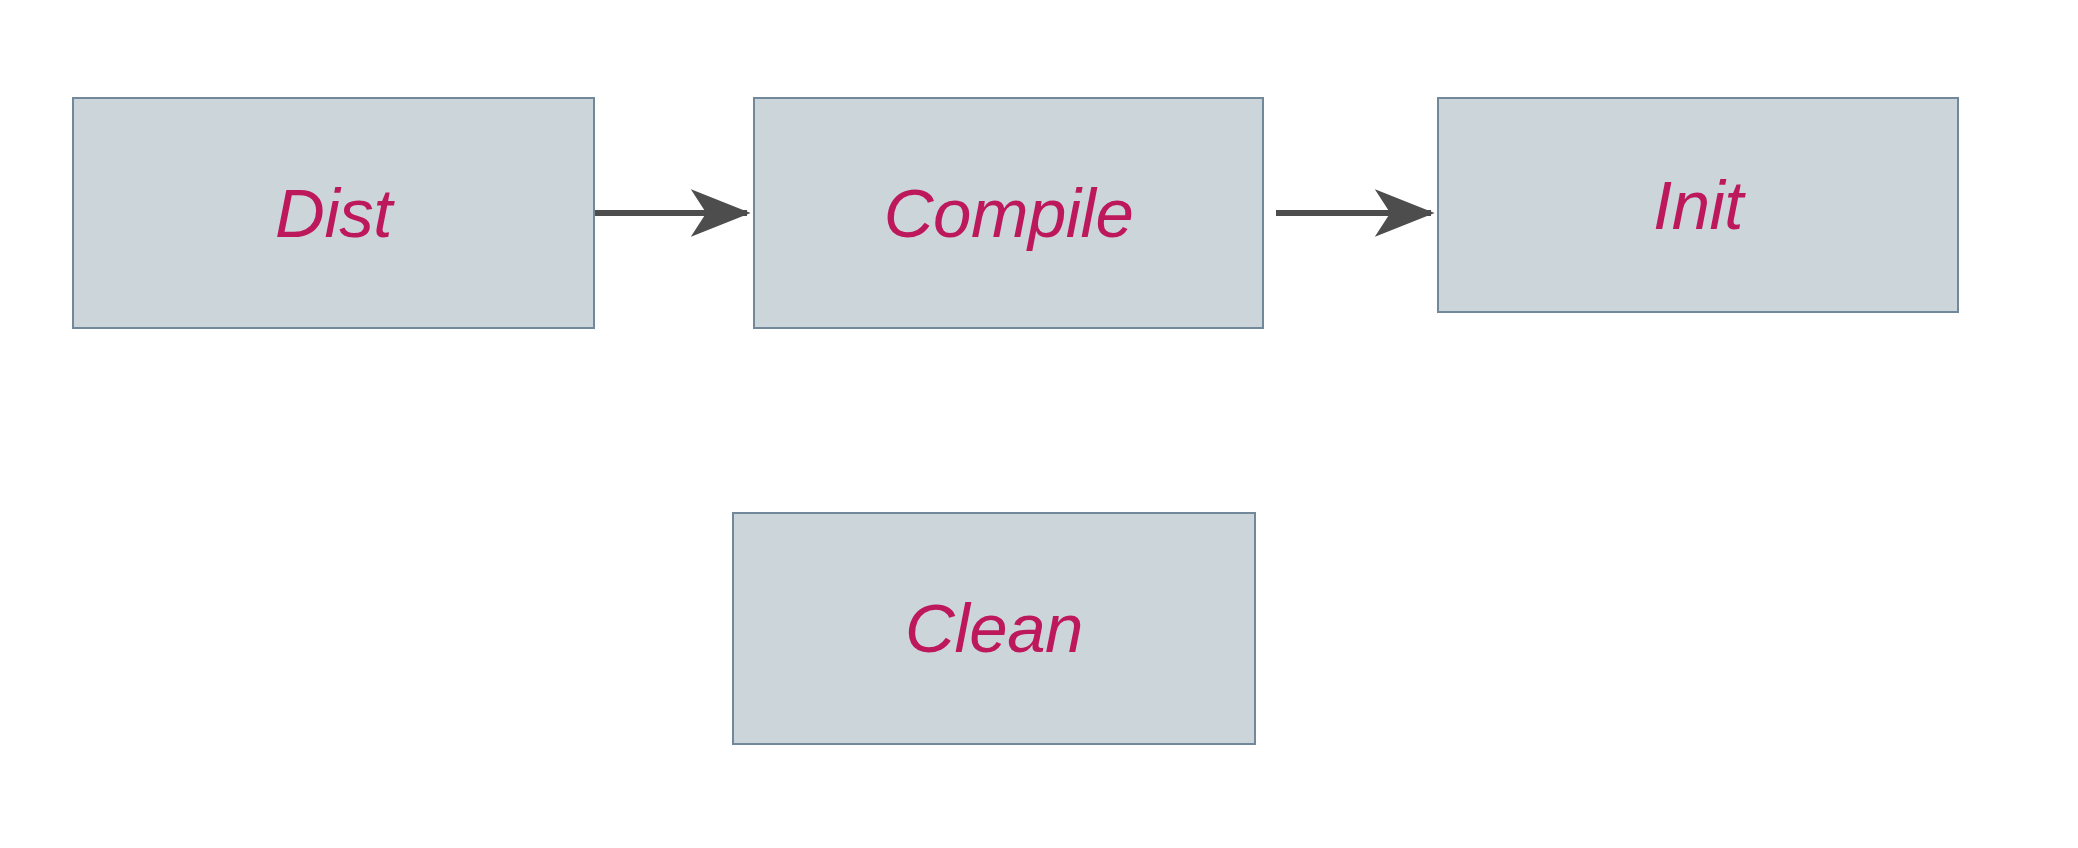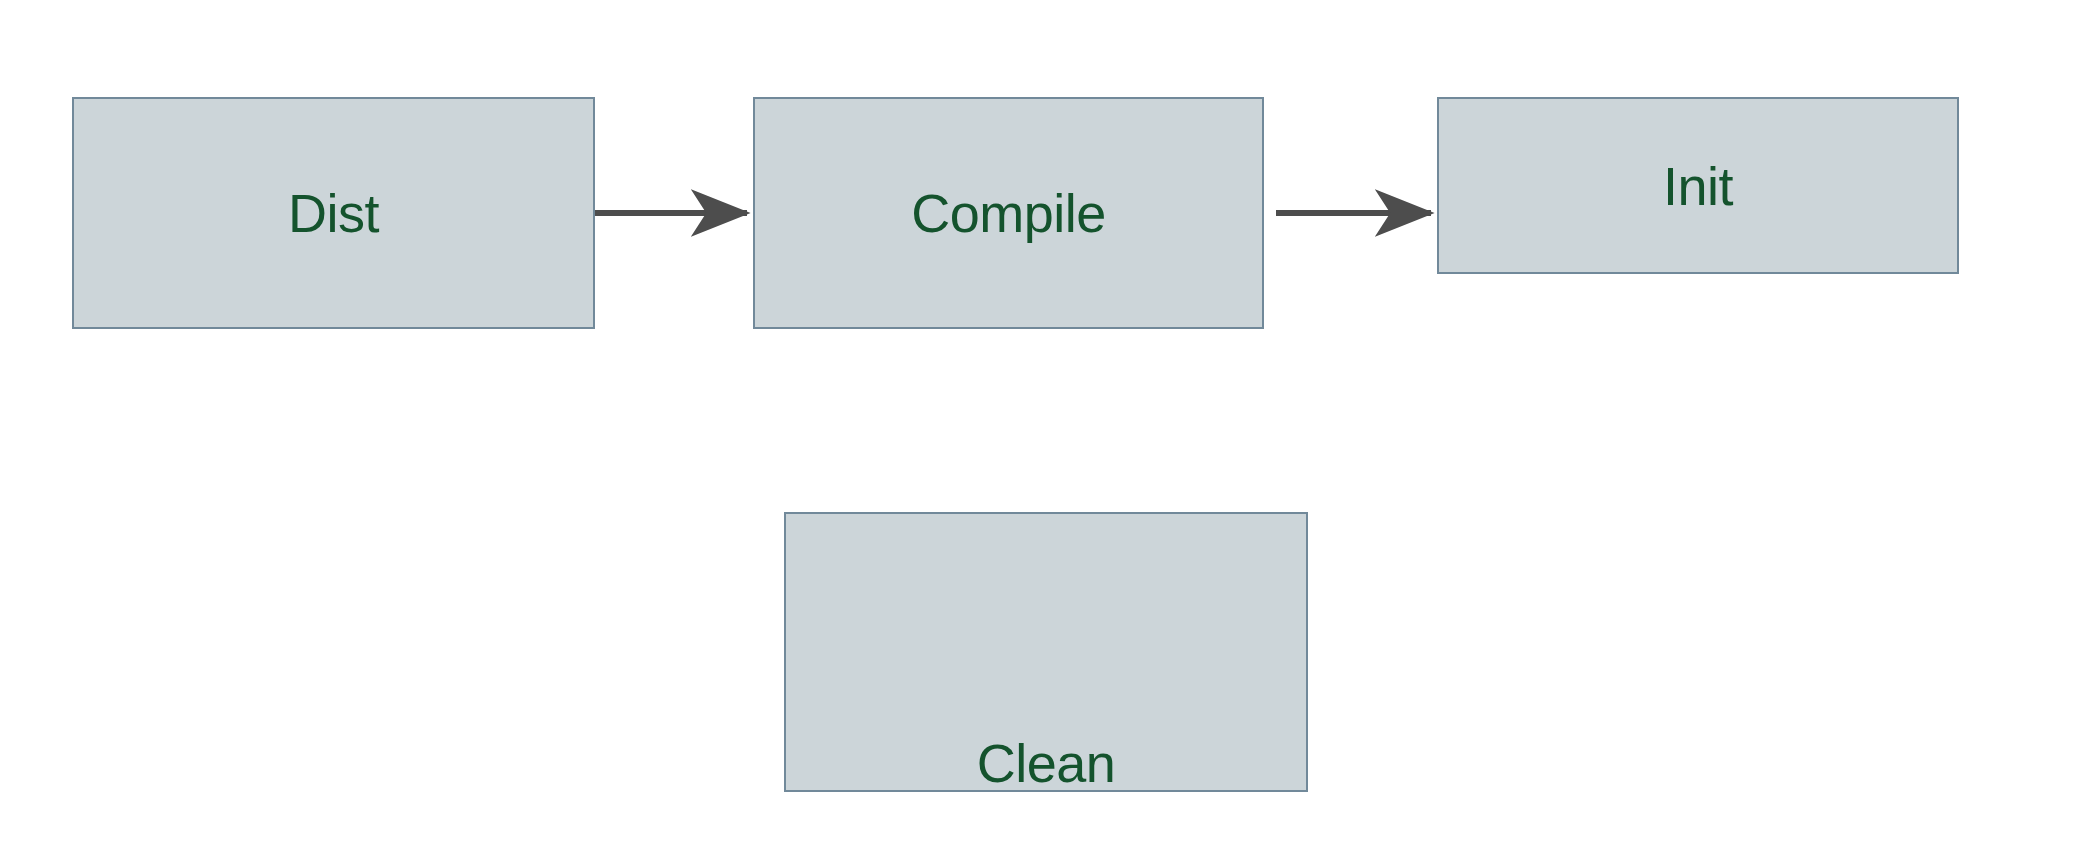--- a/index.html
+++ b/index.html
@@ -24,26 +24,27 @@
     display: flex;
     align-items: center;
     justify-content: center;
     background: #ccd5d9;
     border: 2px solid #71899a;
     -webkit-user-select: none;
     user-select: none;
   }
   .node-label {
     font-family: "Liberation Sans", "DejaVu Sans", sans-serif;
-    font-size: 54px;
+    font-size: 69px;
     font-weight: 400;
     line-height: 1;
-    color: #14532d;
+    color: #be185d;
     letter-spacing: -0.5px;
     white-space: nowrap;
+    font-style: italic;
   }
   .edge-layer {
     position: absolute;
     left: 0;
     top: 0;
     width: 2078px;
     height: 848px;
     pointer-events: none;
   }
   .edge-layer .edge-hit {
@@ -72,21 +73,21 @@
   </svg>
 
   <div class="node" style="left:72px; top:97px; width:523px; height:232px;">
     <span class="node-label">Dist</span>
   </div>
 
   <div class="node" style="left:753px; top:97px; width:511px; height:232px;">
     <span class="node-label">Compile</span>
   </div>
 
-  <div class="node" style="left:1437px; top:97px; width:522px; height:177px;">
+  <div class="node" style="left:1437px; top:97px; width:522px; height:216px;">
     <span class="node-label">Init</span>
   </div>
 
-  <div class="node" style="left:784px; top:512px; width:524px; height:280px;align-items:flex-end;">
+  <div class="node" style="left:732px; top:512px; width:524px; height:233px;">
     <span class="node-label">Clean</span>
   </div>
 
 </div>
 
 </body></html>

